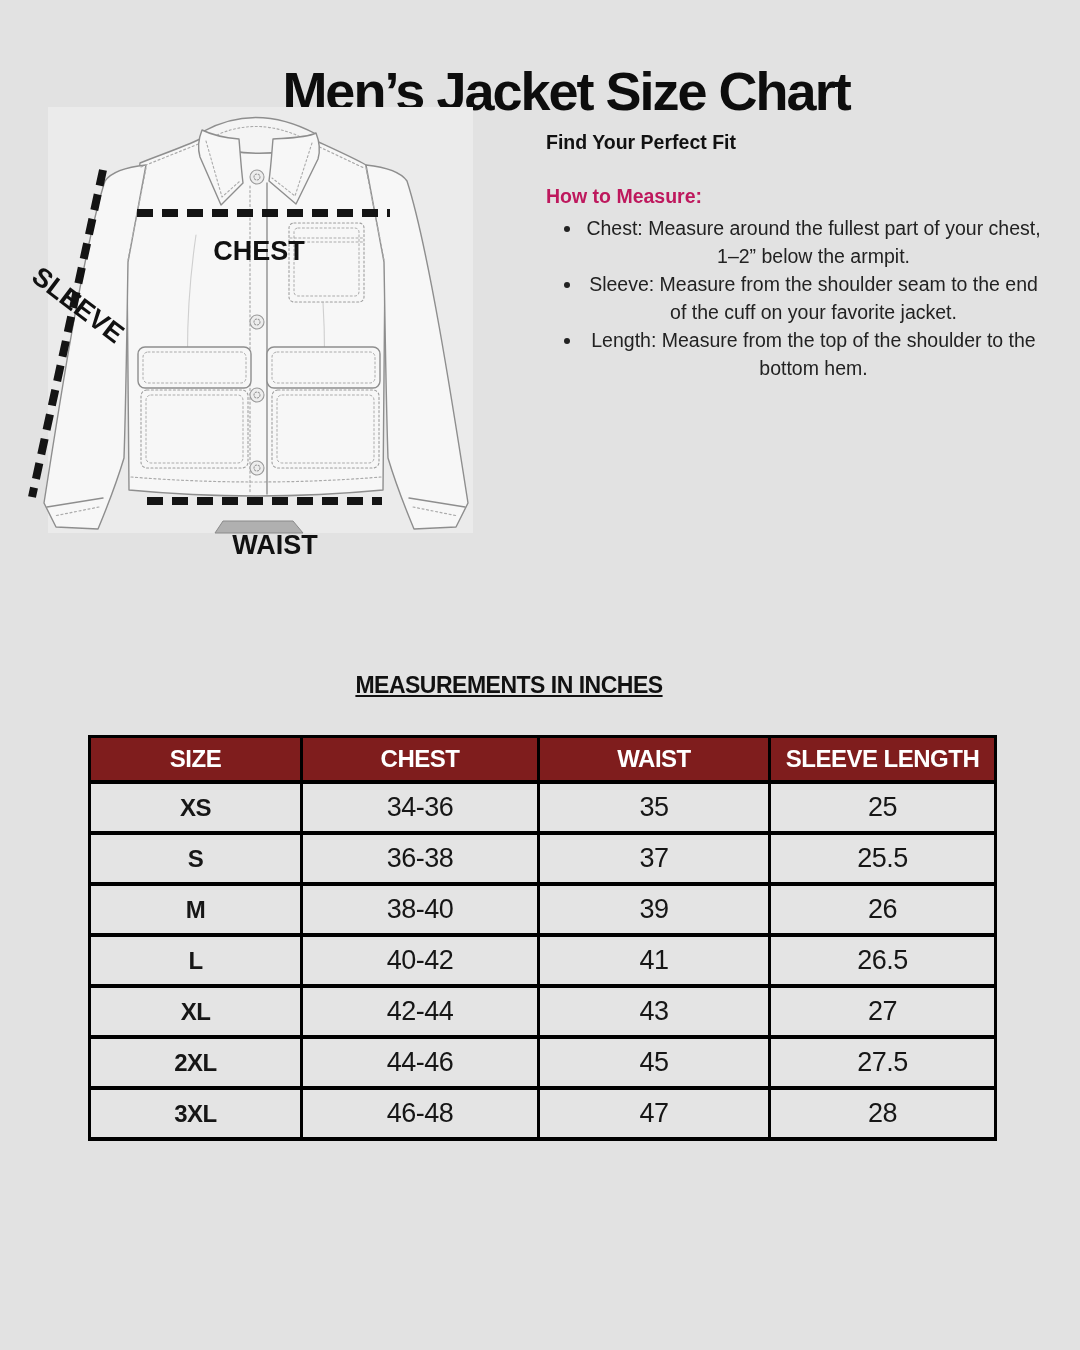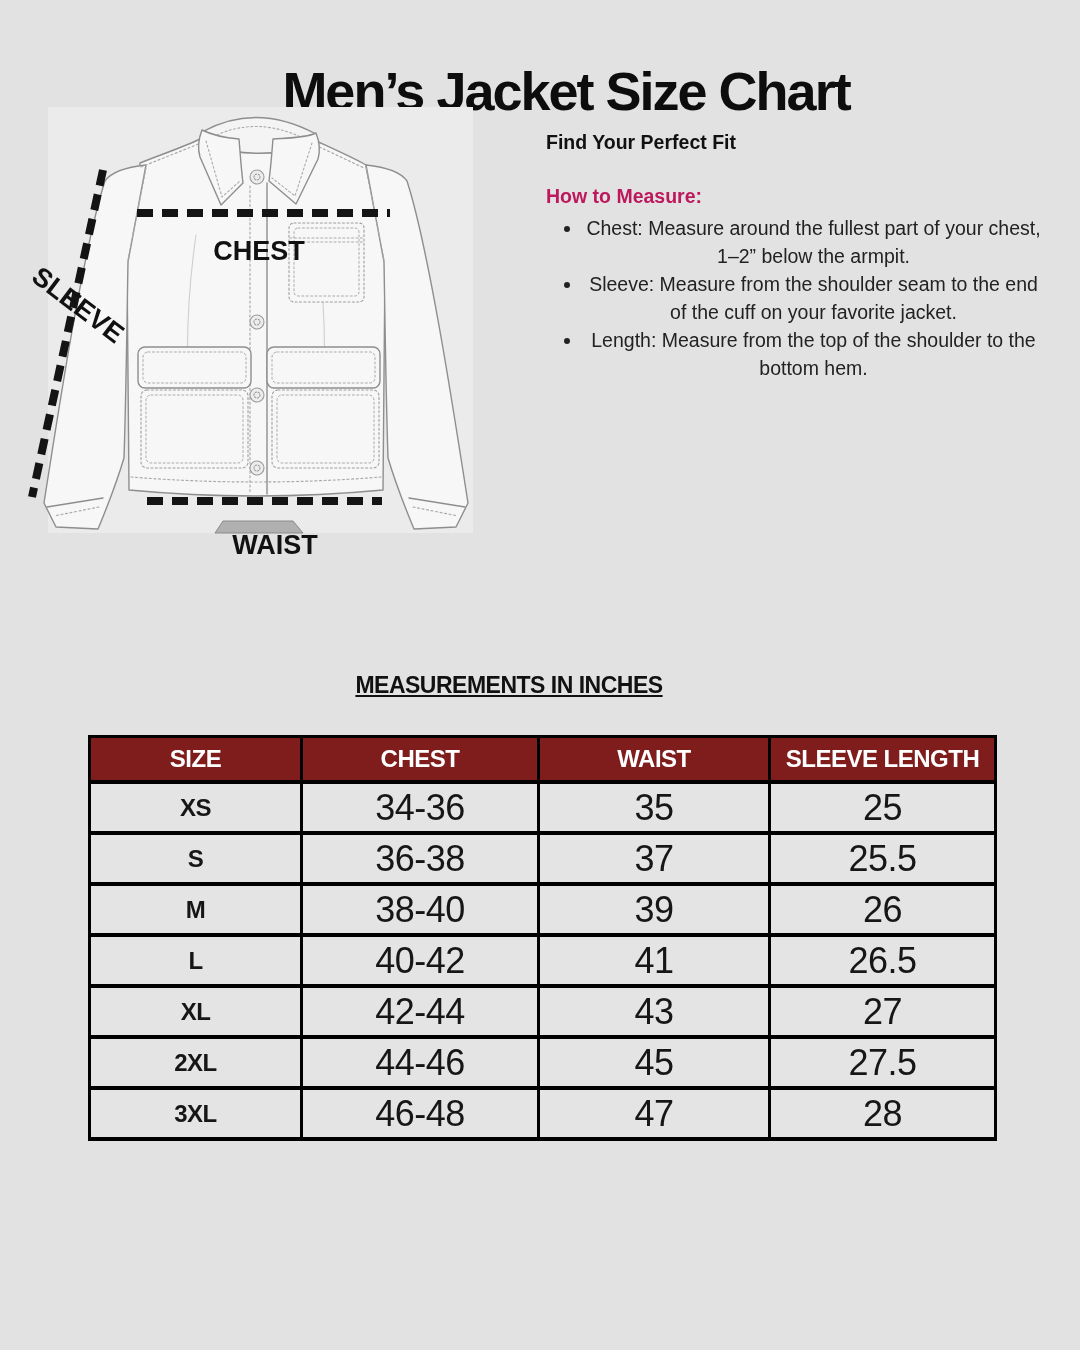--- a/index.html
+++ b/index.html
@@ -53,21 +53,21 @@
     border-collapse:collapse;table-layout:fixed;
   }
   table.size-table th{
     background:#7f1d1d;color:#fff;
     height:40px;font-size:24px;font-weight:bold;letter-spacing:-0.5px;
     text-align:center;vertical-align:middle;
     border:3px solid #000;
   }
   table.size-table td{
     background:#e4e4e4;
-    height:45px;font-size:36px;letter-spacing:-0.5px;
+    height:45px;font-size:27px;letter-spacing:-0.5px;
     text-align:center;vertical-align:middle;
     border:3px solid #000;border-top-width:4px;border-bottom-width:4px;
     color:#161616;
   }
   table.size-table td.size-cell{font-weight:bold;font-size:24px;}
 </style>
 </head>
 <body>
 
 <div class="page">

